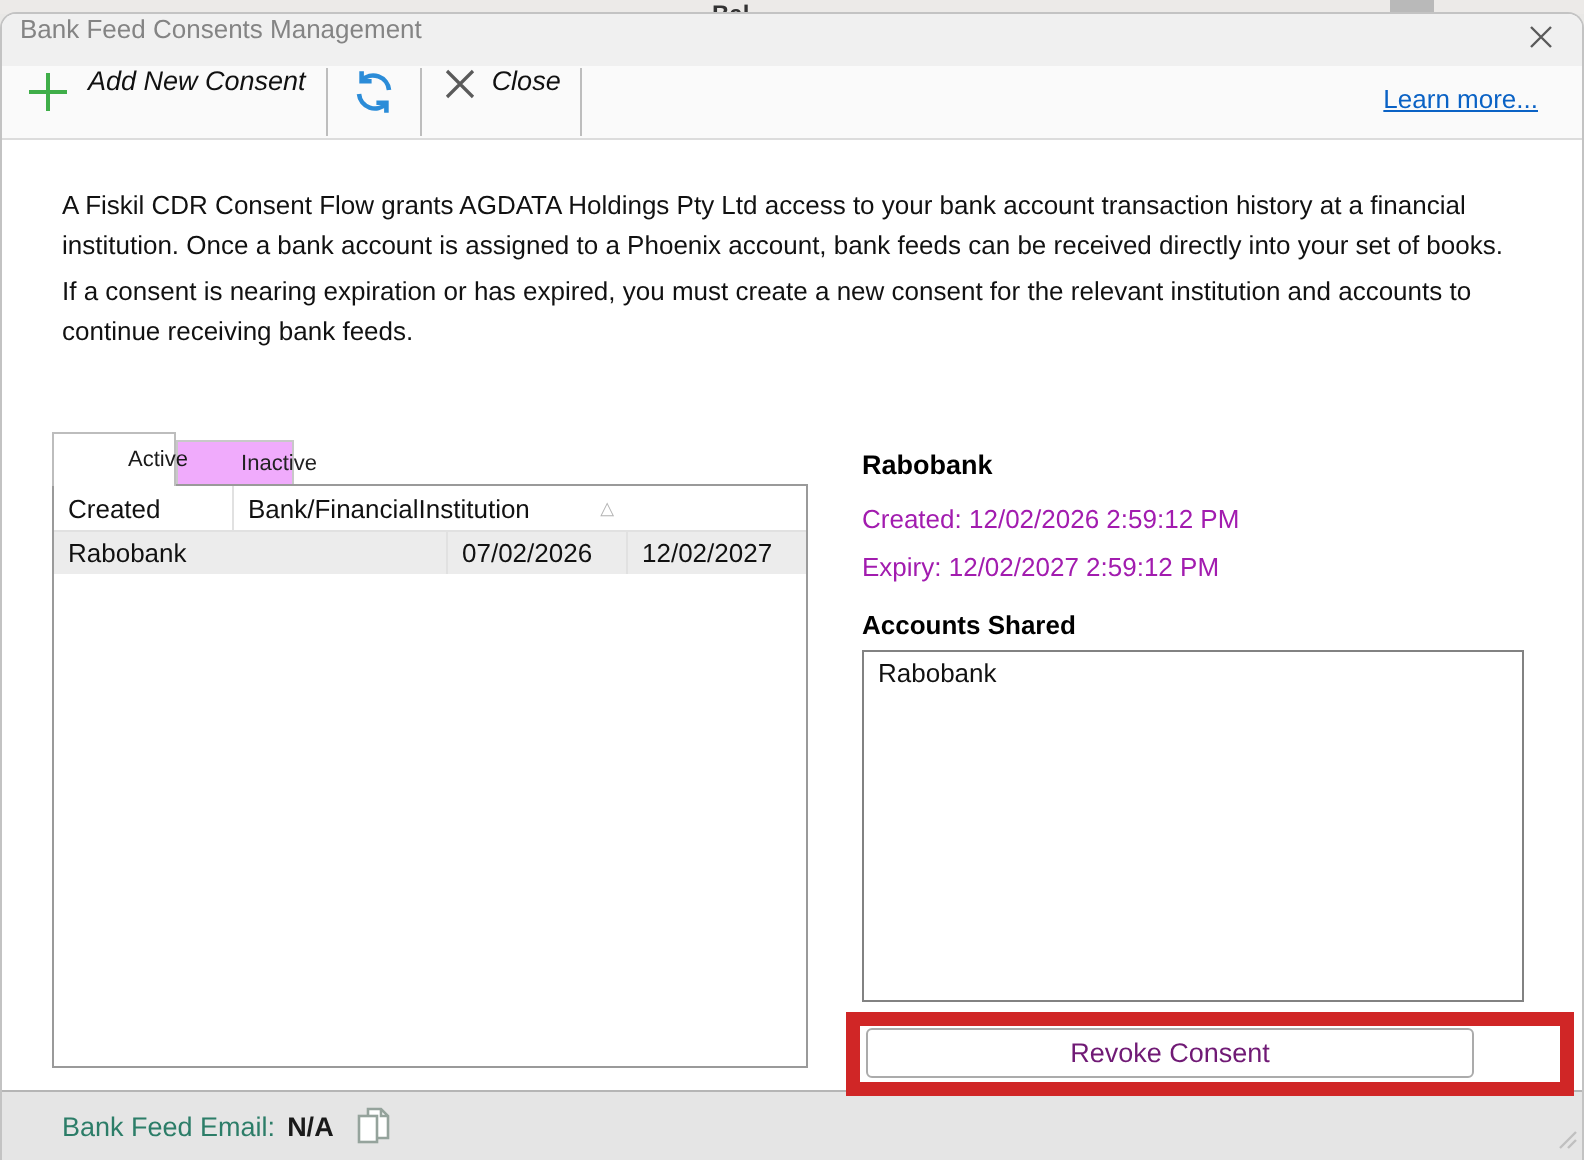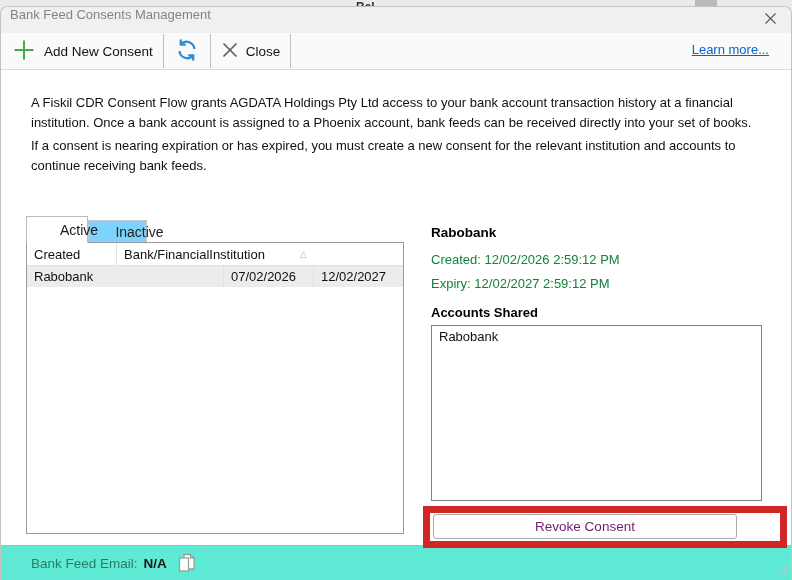--- a/index.html
+++ b/index.html
@@ -36,43 +36,43 @@
     position:absolute; right:10px; top:3px; width:22px; height:20px;
     display:flex; align-items:center; justify-content:center; cursor:pointer;
   }
 
   .toolbar {
     position:absolute; top:26px; left:0; right:0; height:37px;
     background:#fafafa;
     border-bottom:1px solid #dcdcdc;
     display:flex; align-items:center;
   }
-  .tb-item { display:flex; align-items:center; gap:7px; padding:0 10px; height:100%; cursor:pointer; }
+  .tb-item { display:flex; gap:7px; padding:0 10px; height:100%; cursor:pointer;font-style:italic; }
   .tb-item span { font-size:13.5px; color:#111; }
   .tb-sep { width:1px; height:34px; background:#bdbdbd; }
   .learn-more {
     position:absolute; right:22px; top:9px;
     color:#0a62c5; text-decoration:underline; font-size:13px; cursor:pointer;
   }
 
   .content { position:absolute; top:64px; left:0; right:0; bottom:35px; background:#fff; }
 
   .para { position:absolute; left:30px; width:736px; font-size:13px; line-height:20px; color:#111; }
   .para1 { top:22px; }
   .para2 { top:65px; }
 
   
-  .tab { position:absolute; font-size:14px; display:flex; align-items:center; justify-content:center; cursor:pointer;padding-left:44px; }
+  .tab { position:absolute; font-size:11px; display:flex; align-items:center; justify-content:center; cursor:pointer;padding-left:44px; }
   .tab-active {
     left:25px; top:145px; width:62px; height:27px;
     background:#fff; border:1px solid #bdbdbd; border-bottom:none; z-index:3;
   }
   .tab-inactive {
     left:87px; top:149px; width:59px; height:23px;
-    background:#7dd3fc; border:1px solid #c8c8c8; border-bottom:none; color:#222; z-index:1;
+    background:#f0abfc; border:1px solid #c8c8c8; border-bottom:none; color:#222; z-index:1;
   }
 
   
   .grid {
     position:absolute; left:25px; top:171px; width:378px; height:292px;
     border:1px solid #9a9a9a; background:#fff; z-index:2;
   }
   .grid-header { display:flex; height:23px; border-bottom:1px solid #e1e1e1; background:#fff; }
   .gh-cell { display:flex; align-items:center; padding-left:7px; border-right:1px solid #e1e1e1; font-size:13px; color:#111; cursor:pointer; }
   .gh-cell:last-child { border-right:none; }
@@ -81,21 +81,21 @@
   .gh-expiry { flex:1; }
   .sort-glyph { color:#b4b4b4; font-size:9px; }
   .grid-row { display:flex; height:21px; background:#ececec; cursor:pointer; }
   .gr-cell { display:flex; align-items:center; padding-left:7px; font-size:13px; color:#111; }
   .gr-bank { width:196px; }
   .gr-created { width:90px; border-left:1px solid #e1e1e1; }
   .gr-expiry { flex:1; border-left:1px solid #e1e1e1; }
 
   
   .detail-bank { position:absolute; left:430px; top:154px; font-weight:bold; font-size:13.5px; color:#000; }
-  .detail-line { position:absolute; left:430px; font-size:13px; color:#15803d; }
+  .detail-line { position:absolute; left:430px; font-size:13px; color:#a21caf; }
   .detail-created { top:181px; }
   .detail-expiry { top:205px; }
   .accounts-title { position:absolute; left:430px; top:234px; font-weight:bold; font-size:13px; color:#000; }
   .accounts-box {
     position:absolute; left:430px; top:254px; width:331px; height:176px;
     border:1px solid #828282; background:#fff; overflow:auto;
   }
   .account-item { padding:3px 7px; font-size:13px; color:#111; cursor:default; }
 
   
@@ -106,21 +106,21 @@
   .revoke-btn {
     position:absolute; left:432px; top:443px; width:304px; height:25px;
     background:#fff; border:1px solid #ababab; border-radius:3px;
     display:flex; align-items:center; justify-content:center;
     font-size:13.5px; color:#701a75; cursor:pointer; z-index:4;
   }
 
   
   .footer {
     position:absolute; left:0; right:0; bottom:0; height:35px;
-    background:#5eead4; border-top:1px solid #b5b5b5;
+    background:#e5e5e5; border-top:1px solid #b5b5b5;
     display:flex; align-items:center; padding-left:30px; gap:4px;
   }
   .footer-label { color:#2c7d68; font-size:13.5px; }
   .footer-value { color:#1a1a1a; font-size:13.5px; font-weight:600; margin-left:2px; }
   .copy-icon { margin-left:5px; cursor:pointer; display:flex; align-items:center; }
 
   .resize-grip { position:absolute; right:2px; bottom:2px; }
 </style>
 </head>
 <body>

